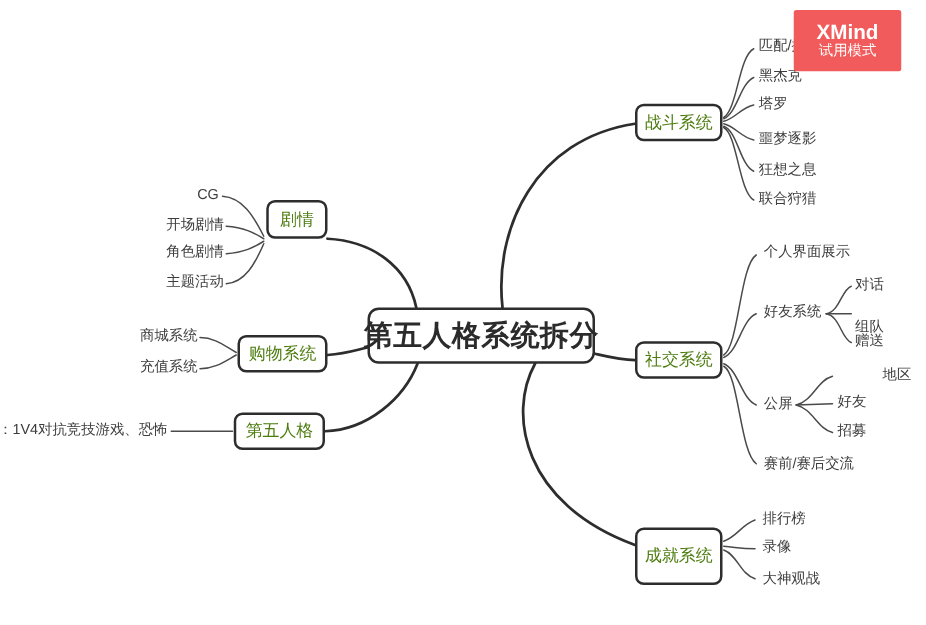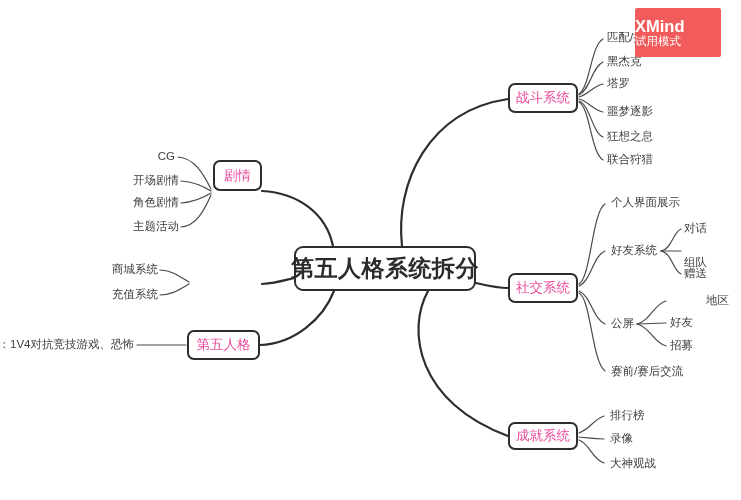--- a/index.html
+++ b/index.html
@@ -6,33 +6,33 @@
   .canvas {
     position:relative; width:741px; height:500px; background:#ffffff;
     font-family:"Liberation Sans","DejaVu Sans",sans-serif; overflow:hidden;
   }
   svg.links { position:absolute; left:0; top:0; pointer-events:none; }
   .branch-line { fill:none; stroke:#2d2d2d; stroke-width:2.2; stroke-linecap:round; }
   .leaf-line   { fill:none; stroke:#4a4a4a; stroke-width:1.2; stroke-linecap:round; }
   .topic {
     position:absolute; background:#ffffff; border:2px solid #2d2d2d; border-radius:7px;
     display:flex; align-items:center; justify-content:center;
-    font-size:13.5px; color:#ec4899; box-sizing:border-box; white-space:nowrap;
+    font-size:13.5px; color:#4d7c0f; box-sizing:border-box; white-space:nowrap;
   }
   .central {
     border-radius:9px; font-size:23px; font-weight:bold; color:#2b2b2b; letter-spacing:0.5px;
   }
   .leaf {
     position:absolute; font-size:11.5px; color:#3d3d3d; white-space:nowrap;
     transform:translateY(-50%); line-height:1.2;
   }
   .watermark {
     position:absolute; left:635px; top:8px; width:86px; height:49px;
     background:#f15b5b; color:#ffffff; border-radius:2px;
-    display:flex; flex-direction:column; align-items:flex-start; justify-content:center; gap:2px;
+    display:flex; flex-direction:column; align-items:center; justify-content:center; gap:2px;
     z-index:5;
   }
   .watermark .brand { font-weight:bold; font-size:16.5px; line-height:1; }
   .watermark .mode  { font-size:11.5px; line-height:1; }
 </style>
 </head>
 <body>
 
 <div class="canvas">
 
@@ -76,25 +76,26 @@
     <path class="leaf-line" d="M 637 324 C 650 327 654 343 666 346"></path>
 
     <path class="leaf-line" d="M 579 433 C 590 429 593 420 604 416"></path>
     <path class="leaf-line" d="M 579 437 C 590 438 593 439 604 439"></path>
     <path class="leaf-line" d="M 579 440 C 590 444 592 459 604 463"></path>
   </svg>
 
   <div class="topic central" style="left:294px; top:246px; width:182px; height:45px;">第五人格系统拆分</div>
 
   <div class="topic" style="left:213px; top:160px; width:49px; height:31px;">剧情</div>
+  <div class="topic" style="left:190px; top:268px; width:72px; height:30px;">购物系统</div>
   <div class="topic" style="left:187px; top:330px; width:73px; height:30px;">第五人格</div>
 
   <div class="topic" style="left:508px; top:83px; width:70px; height:30px;">战斗系统</div>
   <div class="topic" style="left:508px; top:273px; width:70px; height:30px;">社交系统</div>
-  <div class="topic" style="left:508px; top:422px; width:70px; height:28px;">成就系统</div>
+  <div class="topic" style="left:508px; top:422px; width:70px; height:46px;">成就系统</div>
 
   <div class="leaf" style="right:566px; top:157px;margin-left:48px;">CG</div>
   <div class="leaf" style="right:562px; top:181px;">开场剧情</div>
   <div class="leaf" style="right:562px; top:203px;">角色剧情</div>
   <div class="leaf" style="right:562px; top:227px;">主题活动</div>
 
   <div class="leaf" style="right:583px; top:270px;">商城系统</div>
   <div class="leaf" style="right:583px; top:295px;">充值系统</div>
 
   <div class="leaf" style="right:607px; top:345px;">定位：1V4对抗竞技游戏、恐怖</div>

